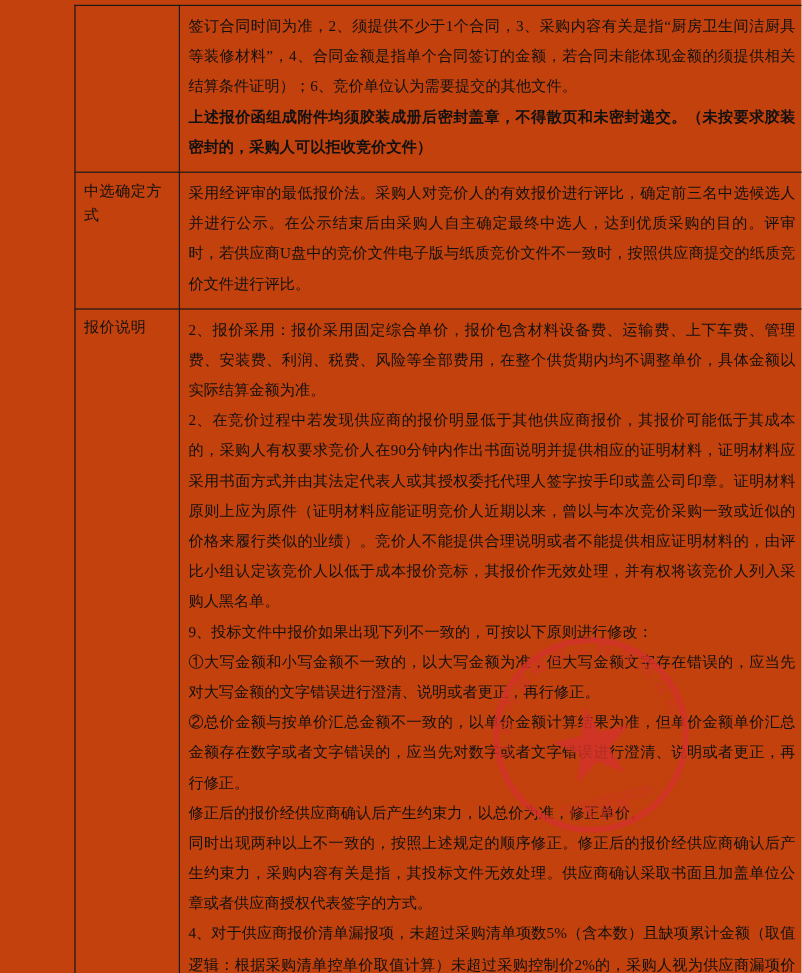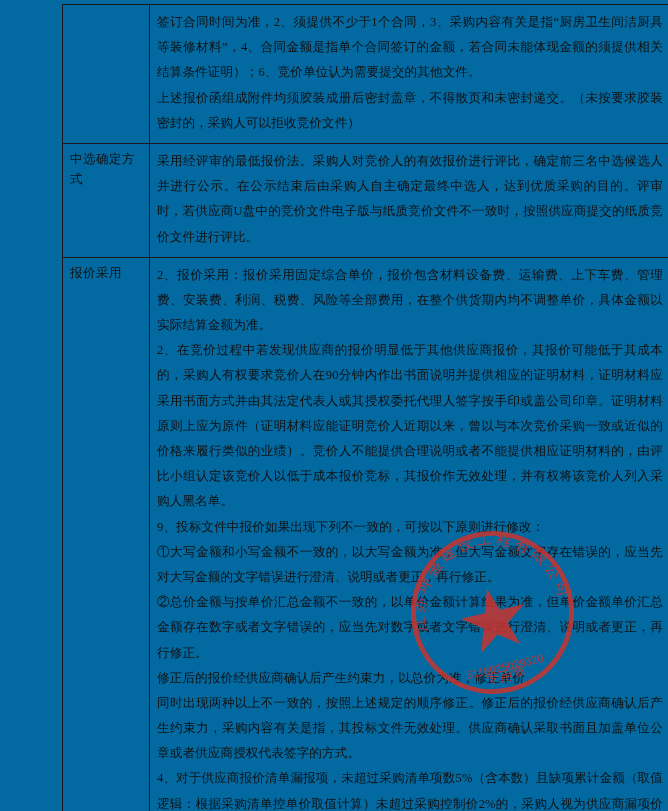--- a/index.html
+++ b/index.html
@@ -11,21 +11,21 @@
     width: 668px;
     height: 811px;
     font-family: "Liberation Serif", "DejaVu Serif", serif;
     color: #111;
     overflow: hidden;
   }
   .page {
     position: relative;
     width: 668px;
     height: 811px;
-    background: #0369a1;
+    background: #c2410c;
   }
   .doc-table {
     position: absolute;
     left: 62px;
     top: 4px;
     width: 592px;
     border-collapse: collapse;
     table-layout: fixed;
   }
   .doc-table td {
@@ -49,21 +49,21 @@
   }
   p.para {
     margin: 0 0 0 0;
     font-size: 12.6px;
     line-height: 2.0;
     text-align: justify;
     text-justify: inter-ideograph;
     letter-spacing: 0.1px;
   }
   p.para.bold {
-    font-weight: normal;
+    font-weight: bold;
   }
   .cell-top p.para:first-child {
     margin-top: 0;
   }
   
   .seal {
     position: absolute;
     left: 400px;
     top: 520px;
     width: 185px;
@@ -99,21 +99,21 @@
         <td class="col-label">
           <div class="label-text">中选确定方式</div>
         </td>
         <td class="col-body cell-top">
           <p class="para">采用经评审的最低报价法。采购人对竞价人的有效报价进行评比，确定前三名中选候选人并进行公示。在公示结束后由采购人自主确定最终中选人，达到优质采购的目的。评审时，若供应商U盘中的竞价文件电子版与纸质竞价文件不一致时，按照供应商提交的纸质竞价文件进行评比。</p>
         </td>
       </tr>
 
       <tr>
         <td class="col-label">
-          <div class="label-text">报价采用</div>
+          <div class="label-text">报价说明</div>
         </td>
         <td class="col-body cell-top">
           <p class="para">2、报价采用：报价采用固定综合单价，报价包含材料设备费、运输费、上下车费、管理费、安装费、利润、税费、风险等全部费用，在整个供货期内均不调整单价，具体金额以实际结算金额为准。</p>
           <p class="para">2、在竞价过程中若发现供应商的报价明显低于其他供应商报价，其报价可能低于其成本的，采购人有权要求竞价人在90分钟内作出书面说明并提供相应的证明材料，证明材料应采用书面方式并由其法定代表人或其授权委托代理人签字按手印或盖公司印章。证明材料原则上应为原件（证明材料应能证明竞价人近期以来，曾以与本次竞价采购一致或近似的价格来履行类似的业绩）。竞价人不能提供合理说明或者不能提供相应证明材料的，由评比小组认定该竞价人以低于成本报价竞标，其报价作无效处理，并有权将该竞价人列入采购人黑名单。</p>
           <p class="para">9、投标文件中报价如果出现下列不一致的，可按以下原则进行修改：</p>
           <p class="para">①大写金额和小写金额不一致的，以大写金额为准，但大写金额文字存在错误的，应当先对大写金额的文字错误进行澄清、说明或者更正，再行修正。</p>
           <p class="para">②总价金额与按单价汇总金额不一致的，以单价金额计算结果为准，但单价金额单价汇总金额存在数字或者文字错误的，应当先对数字或者文字错误进行澄清、说明或者更正，再行修正。</p>
           <p class="para">修正后的报价经供应商确认后产生约束力，以总价为准，修正单价。</p>
           <p class="para">同时出现两种以上不一致的，按照上述规定的顺序修正。修正后的报价经供应商确认后产生约束力，采购内容有关是指，其投标文件无效处理。供应商确认采取书面且加盖单位公章或者供应商授权代表签字的方式。</p>
           <p class="para">4、对于供应商报价清单漏报项，未超过采购清单项数5%（含本数）且缺项累计金额（取值逻辑：根据采购清单控单价取值计算）未超过采购控制价2%的，采购人视为供应商漏项价格包含在其他分项报价及总报价中。若供应商报价清单漏报项数超过</p>

